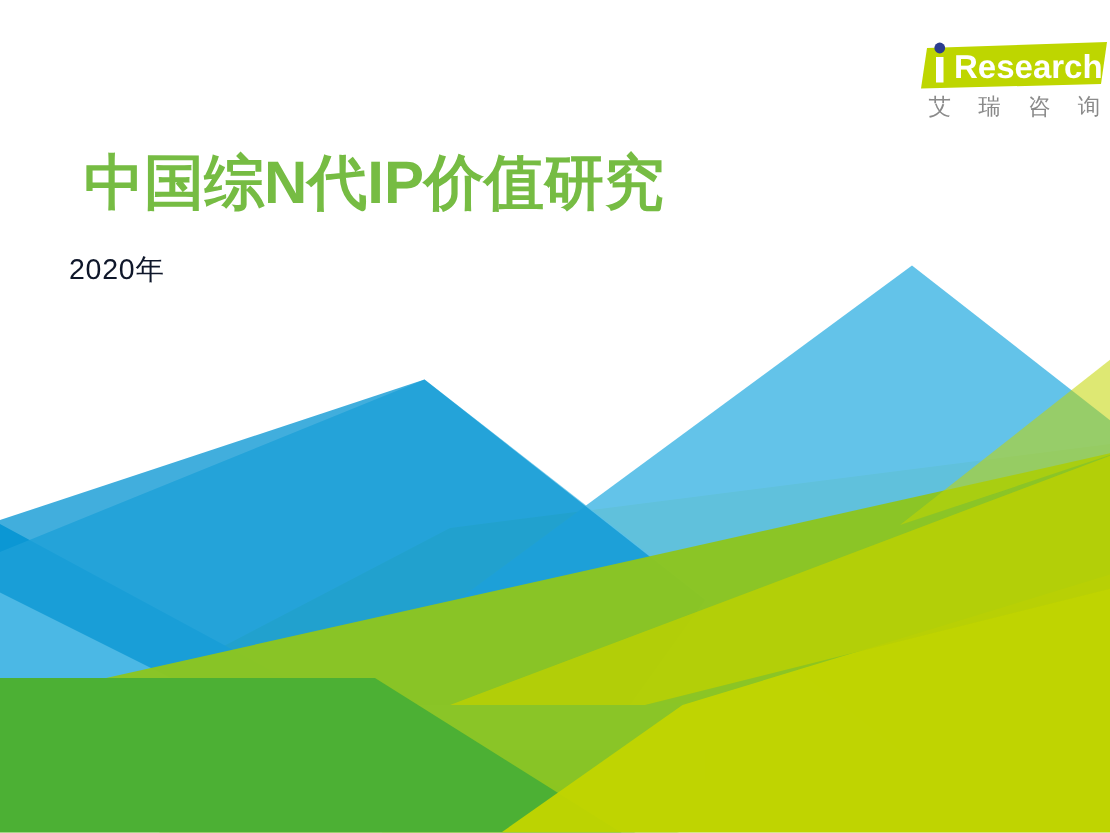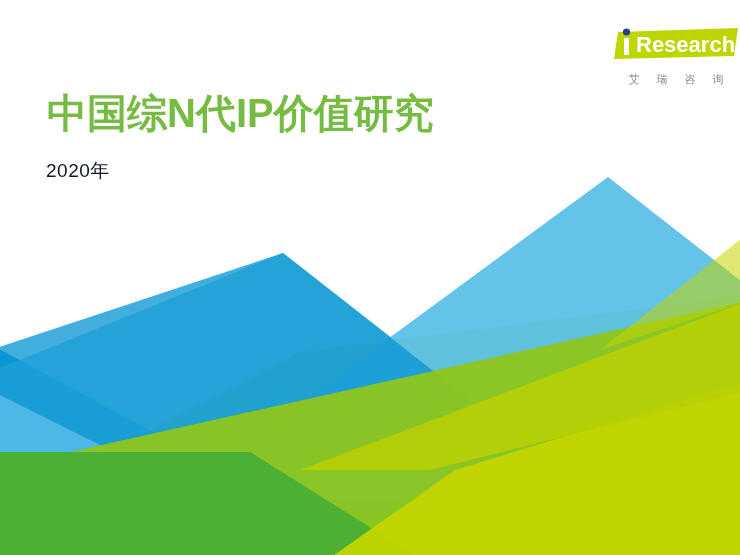--- a/index.html
+++ b/index.html
@@ -33,38 +33,38 @@
     height: 58px;
     z-index: 5;
   }
   #logo-mark {
     position: relative;
     width: 128px;
     height: 36px;
   }
   #logo-mark svg { display: block; }
   #logo-cn {
-    margin-top: 10px;
+    margin-top: 0;
     text-align: center;
-    font-size: 11px;
+    font-size: 15px;
     letter-spacing: 7px;
     text-indent: 7px;
     color: #8a8a8a;
     font-family: "Liberation Sans", "DejaVu Sans", sans-serif;
     white-space: nowrap;
   }
   
   #title-block {
     position: absolute;
     left: 44px;
     top: 88px;
     z-index: 5;
   }
   #main-title {
-    margin: 3px;
+    margin: 12px;
     font-size: 40px;
     font-weight: bold;
     line-height: 1.12;
     color: #76bc43;
     letter-spacing: 0px;
     white-space: nowrap;
     font-family: "Liberation Sans", "DejaVu Sans", sans-serif;
   }
   #subtitle-year {
     margin: 22px 0 0 2px;

